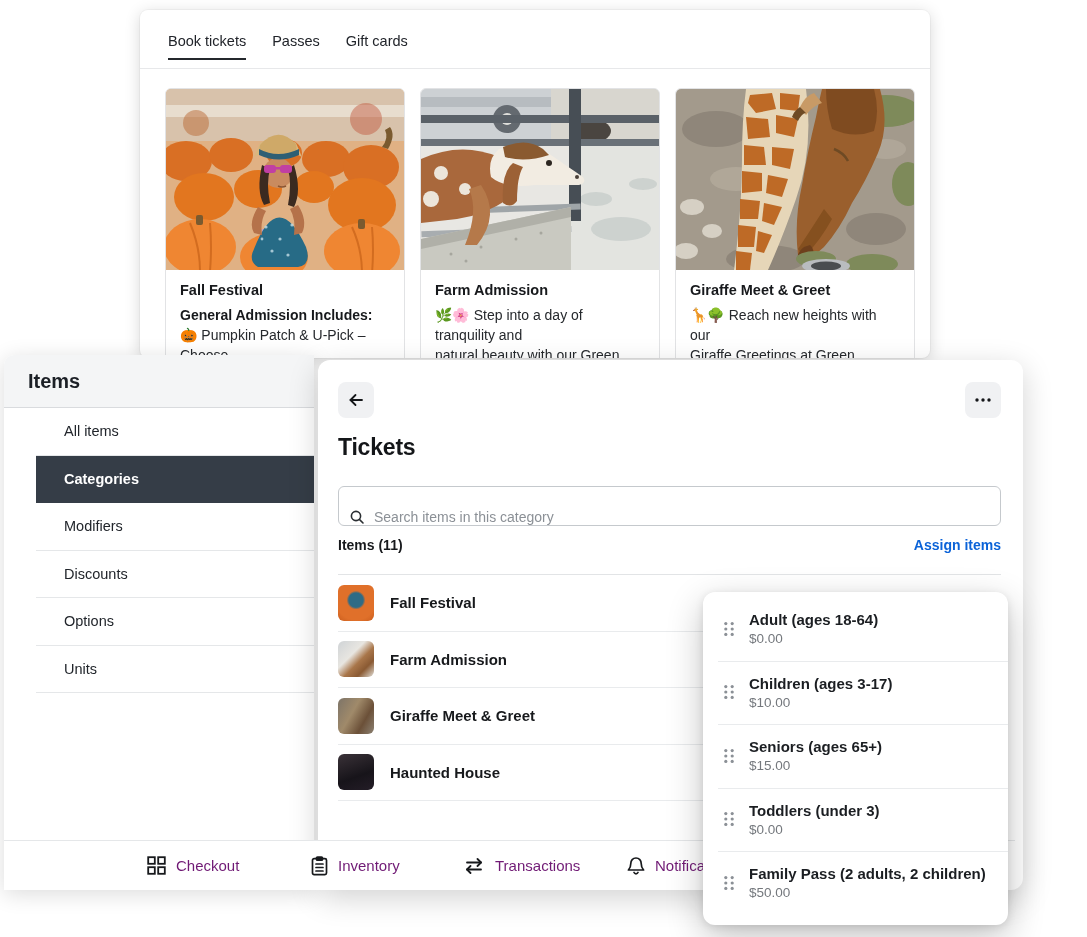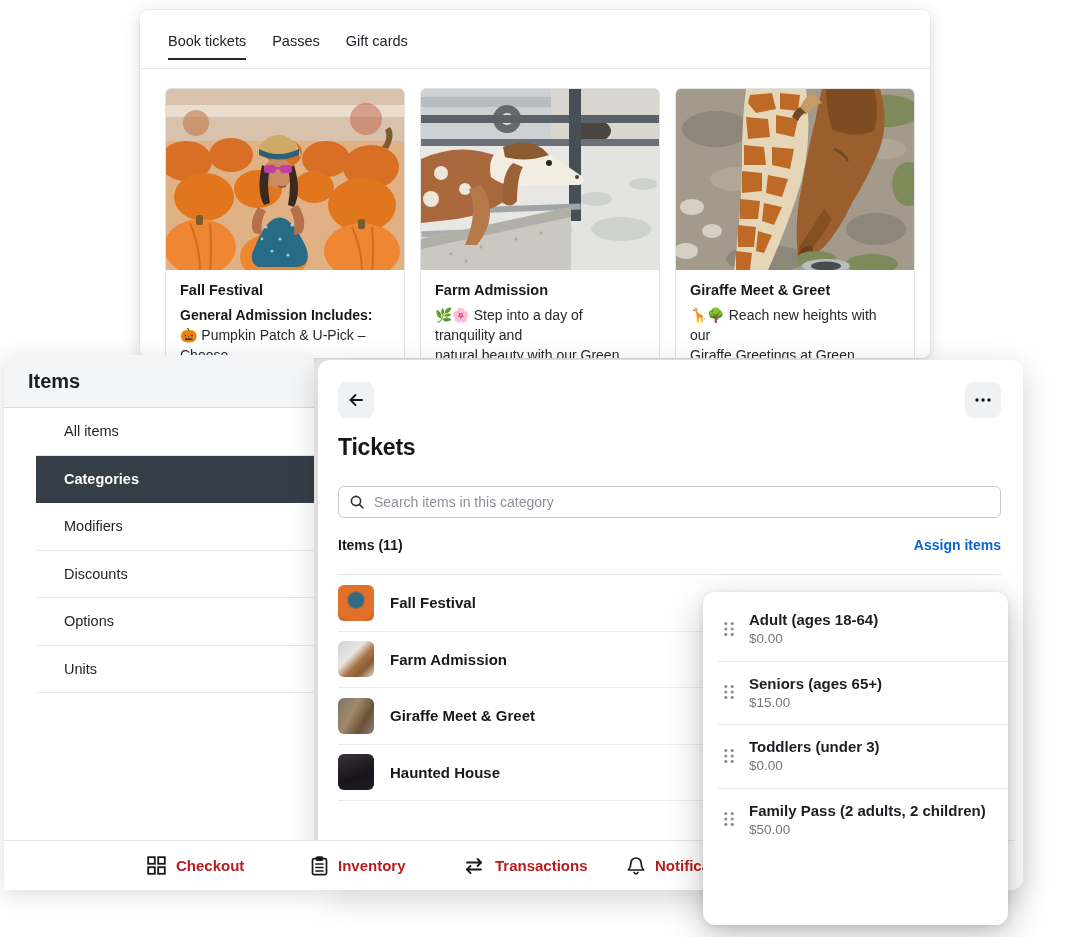--- a/index.html
+++ b/index.html
@@ -31,42 +31,42 @@
   .sb-item.selected { background:#353d47; color:#fff; font-weight:700; border-bottom:none; }
 
   
   .detail { left:318px; top:360px; width:705px; height:530px; border-radius:12px; z-index:30;
     box-shadow:0 8px 30px rgba(0,0,0,.18); overflow:hidden; }
   .icon-btn { position:absolute; width:36px; height:36px; background:#f0f1f3; border:none; border-radius:8px;
     display:flex; align-items:center; justify-content:center; cursor:pointer; }
   .btn-back { top:22px; left:20px; }
   .btn-more { top:22px; right:22px; }
   .detail-title { position:absolute; top:74px; left:20px; font-size:23px; font-weight:700; letter-spacing:-.2px; color:#141619; }
-  .search-box { position:absolute; top:126px; left:20px; right:22px; height:32px; border:1px solid #c5c9cd;
-    border-radius:6px; display:flex; align-items:center; padding:0 10px; gap:9px; background:#fff; }
+  .search-box { position:absolute; top:126px; left:20px; right:22px; height:40px; border:1px solid #c5c9cd;
+    border-radius:6px; display:flex; align-items:flex-end; padding:0 10px; gap:9px; background:#fff; }
   .search-box input { border:none; outline:none; flex:1; font-size:14px; font-family:"Liberation Sans",sans-serif; color:#24282c; background:transparent; }
   .search-box input::placeholder { color:#8b9096; }
   .list-header { position:absolute; top:177px; left:20px; right:22px; display:flex; justify-content:space-between; align-items:center; }
   .items-count { font-size:14px; font-weight:700; color:#17191c; }
   .assign-link { font-size:14px; font-weight:700; color:#0b63d8; text-decoration:none; cursor:pointer; }
   .item-list { position:absolute; top:214px; left:20px; right:22px; border-top:1px solid #e2e4e6; }
   .item-row { height:56.5px; display:flex; align-items:center; gap:16px; border-bottom:1px solid #e9ebed; cursor:pointer; }
   .thumb { width:36px; height:36px; border-radius:6px; flex:0 0 36px; }
   .item-label { font-size:15px; font-weight:700; color:#17191c; }
   .t-fall { background:radial-gradient(circle at 50% 42%, #2f6b85 0 26%, #e0702a 34% 72%, #c95d1d); }
   .t-farm { background:linear-gradient(135deg,#cfd3d6 0%,#e8e6e1 38%,#a9764a 58%,#8a5a33 76%,#e3e1da 100%); }
   .t-giraffe { background:linear-gradient(120deg,#7d7468,#a08a6a 40%,#6b5038 70%,#8c8273); }
   .t-climb { background:linear-gradient(105deg,#b9c6ce 0 32%,#b08954 36% 70%,#8a6336); }
   .t-haunted { background:linear-gradient(160deg,#3a3238,#17141a 60%,#241d27); }
 
   
   .navbar { left:4px; top:840px; width:1011px; height:50px; z-index:40; border-top:1px solid #e5e7e9;
     border-radius:0 0 12px 12px; }
   .nav-item { position:absolute; top:0; height:49px; display:flex; align-items:center; gap:10px; cursor:pointer; }
-  .nav-label { font-size:15px; font-weight:700; color:#b91c1c; white-space:nowrap; }
+  .nav-label { font-size:15px; font-weight:400; color:#701a75; white-space:nowrap; }
 
   
   .overlay { left:703px; top:592px; width:305px; height:333px; border-radius:12px; z-index:50;
     box-shadow:0 12px 36px rgba(0,0,0,.24), 0 2px 8px rgba(0,0,0,.10); padding-top:5px; }
   .var-row { height:63.5px; display:flex; align-items:center; gap:14px; padding:0 20px; position:relative; }
   .var-row + .var-row::before { content:""; position:absolute; top:0; left:15px; right:0; height:1px; background:#e9ebed; }
   .drag-handle { cursor:grab; display:flex; }
   .var-text { display:flex; flex-direction:column; gap:3px; }
   .var-name { font-size:15px; font-weight:700; color:#1b1e22; }
   .var-price { font-size:13.5px; color:#74787d; }
@@ -389,53 +389,71 @@
             <circle cx="2.8" cy="2.6" r="1.6"></circle>
             <circle cx="9.2" cy="2.6" r="1.6"></circle>
             <circle cx="2.8" cy="8" r="1.6"></circle>
             <circle cx="9.2" cy="8" r="1.6"></circle>
             <circle cx="2.8" cy="13.4" r="1.6"></circle>
             <circle cx="9.2" cy="13.4" r="1.6"></circle>
           </g>
         </svg>
       </span>
     <span class="var-text">
-        <span class="var-name">Seniors (ages 65+)</span>
-        <span class="var-price">$15.00</span>
+        <span class="var-name">Children (ages 3-17)</span>
+        <span class="var-price">$10.00</span>
       </span>
   </div>
   <div class="var-row">
     <span class="drag-handle">
         <svg width="12" height="16" viewBox="0 0 12 16">
           <g fill="#8b9096">
             <circle cx="2.8" cy="2.6" r="1.6"></circle>
             <circle cx="9.2" cy="2.6" r="1.6"></circle>
             <circle cx="2.8" cy="8" r="1.6"></circle>
             <circle cx="9.2" cy="8" r="1.6"></circle>
             <circle cx="2.8" cy="13.4" r="1.6"></circle>
             <circle cx="9.2" cy="13.4" r="1.6"></circle>
           </g>
         </svg>
       </span>
     <span class="var-text">
-        <span class="var-name">Toddlers (under 3)</span>
-        <span class="var-price">$0.00</span>
+        <span class="var-name">Seniors (ages 65+)</span>
+        <span class="var-price">$15.00</span>
       </span>
   </div>
   <div class="var-row">
     <span class="drag-handle">
         <svg width="12" height="16" viewBox="0 0 12 16">
           <g fill="#8b9096">
             <circle cx="2.8" cy="2.6" r="1.6"></circle>
             <circle cx="9.2" cy="2.6" r="1.6"></circle>
             <circle cx="2.8" cy="8" r="1.6"></circle>
             <circle cx="9.2" cy="8" r="1.6"></circle>
             <circle cx="2.8" cy="13.4" r="1.6"></circle>
             <circle cx="9.2" cy="13.4" r="1.6"></circle>
           </g>
         </svg>
       </span>
     <span class="var-text">
+        <span class="var-name">Toddlers (under 3)</span>
+        <span class="var-price">$0.00</span>
+      </span>
+  </div>
+  <div class="var-row">
+    <span class="drag-handle">
+        <svg width="12" height="16" viewBox="0 0 12 16">
+          <g fill="#8b9096">
+            <circle cx="2.8" cy="2.6" r="1.6"></circle>
+            <circle cx="9.2" cy="2.6" r="1.6"></circle>
+            <circle cx="2.8" cy="8" r="1.6"></circle>
+            <circle cx="9.2" cy="8" r="1.6"></circle>
+            <circle cx="2.8" cy="13.4" r="1.6"></circle>
+            <circle cx="9.2" cy="13.4" r="1.6"></circle>
+          </g>
+        </svg>
+      </span>
+    <span class="var-text">
         <span class="var-name">Family Pass (2 adults, 2 children)</span>
         <span class="var-price">$50.00</span>
       </span>
   </div>
 </div>
 
 </body></html>

